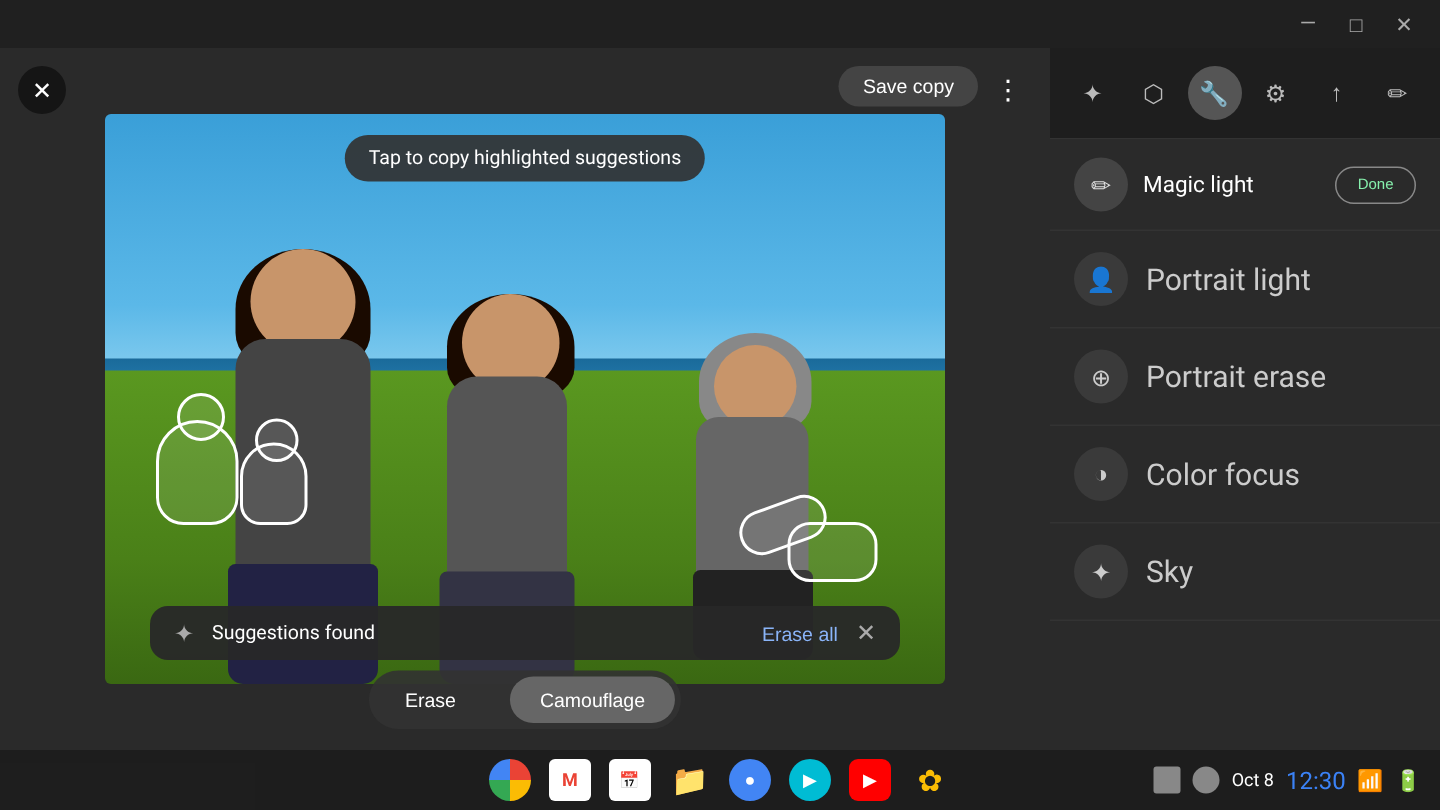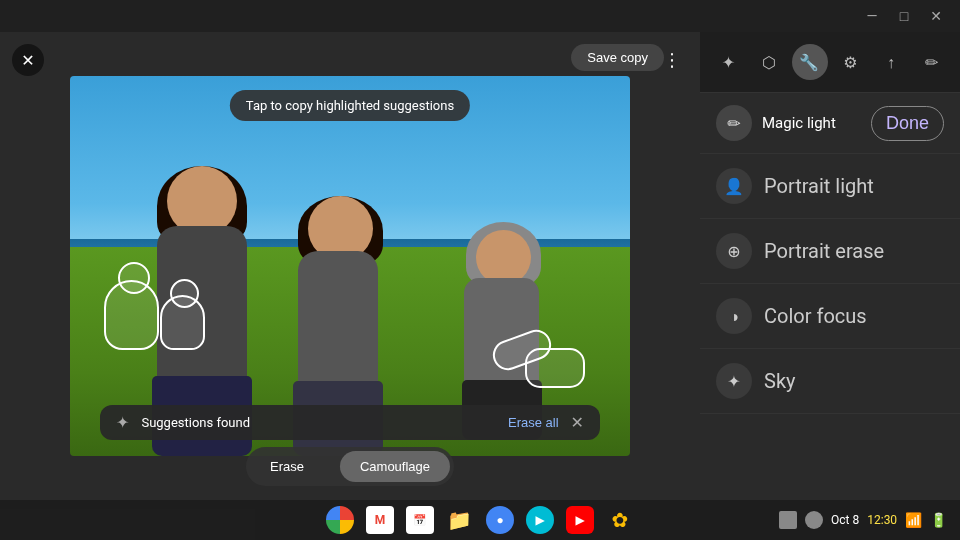--- a/index.html
+++ b/index.html
@@ -61,21 +61,21 @@
       display: flex; align-items: center; justify-content: center;
       color: white;
       font-size: 16px;
       cursor: pointer;
       z-index: 10;
     }
 
     
     .save-copy-btn {
       position: absolute;
-      top: 12px; right: 36px;
+      top: 12px; right: 48px;
       background: #444;
       color: white;
       border: none;
       border-radius: 20px;
       padding: 6px 16px;
       font-size: 13px;
       cursor: pointer;
       z-index: 10;
     }
 
@@ -293,24 +293,24 @@
       color: #ddd;
     }
     .magic-eraser-label {
       flex: 1;
       color: white;
       font-size: 15px;
     }
     .done-btn {
       border: 1px solid #888;
       background: transparent;
-      color: #c4b5fd;
+      color: #86efac;
       border-radius: 20px;
       padding: 6px 14px;
-      font-size: 18px;
+      font-size: 10px;
       cursor: pointer;
     }
 
     
     .tool-list {
       flex: 1;
       overflow: hidden;
     }
     .tool-item {
       display: flex;
@@ -366,22 +366,22 @@
       text-align: center;
     }
     .taskbar-app {
       width: 28px; height: 28px;
       border-radius: 50%;
       display: flex; align-items: center; justify-content: center;
       font-size: 18px;
       cursor: pointer;
     }
     .taskbar-time {
-      color: #fde047;
-      font-size: 12px;
+      color: #3b82f6;
+      font-size: 16px;
     }
     .taskbar-date {
       color: white;
       font-size: 12px;
     }
 
     
     .photo-content {
       width: 100%; height: 100%;
       position: relative;

